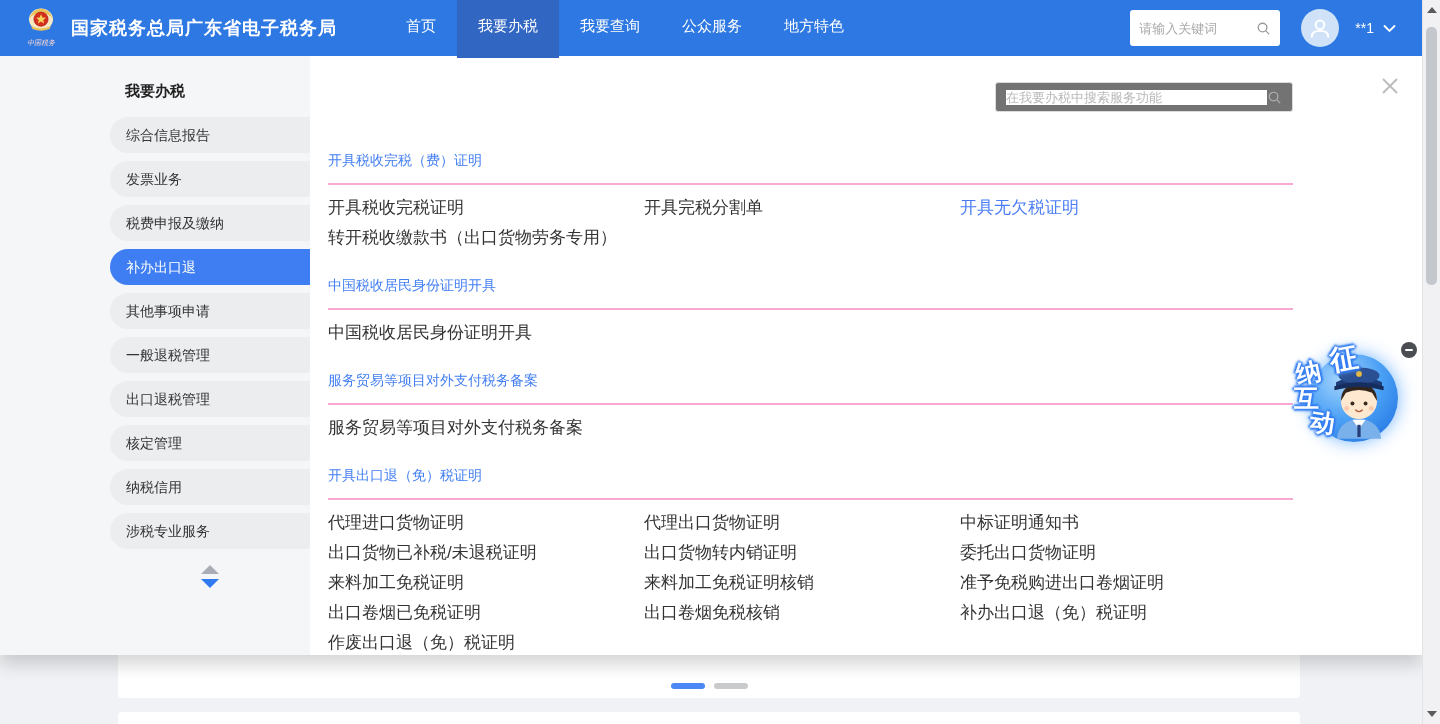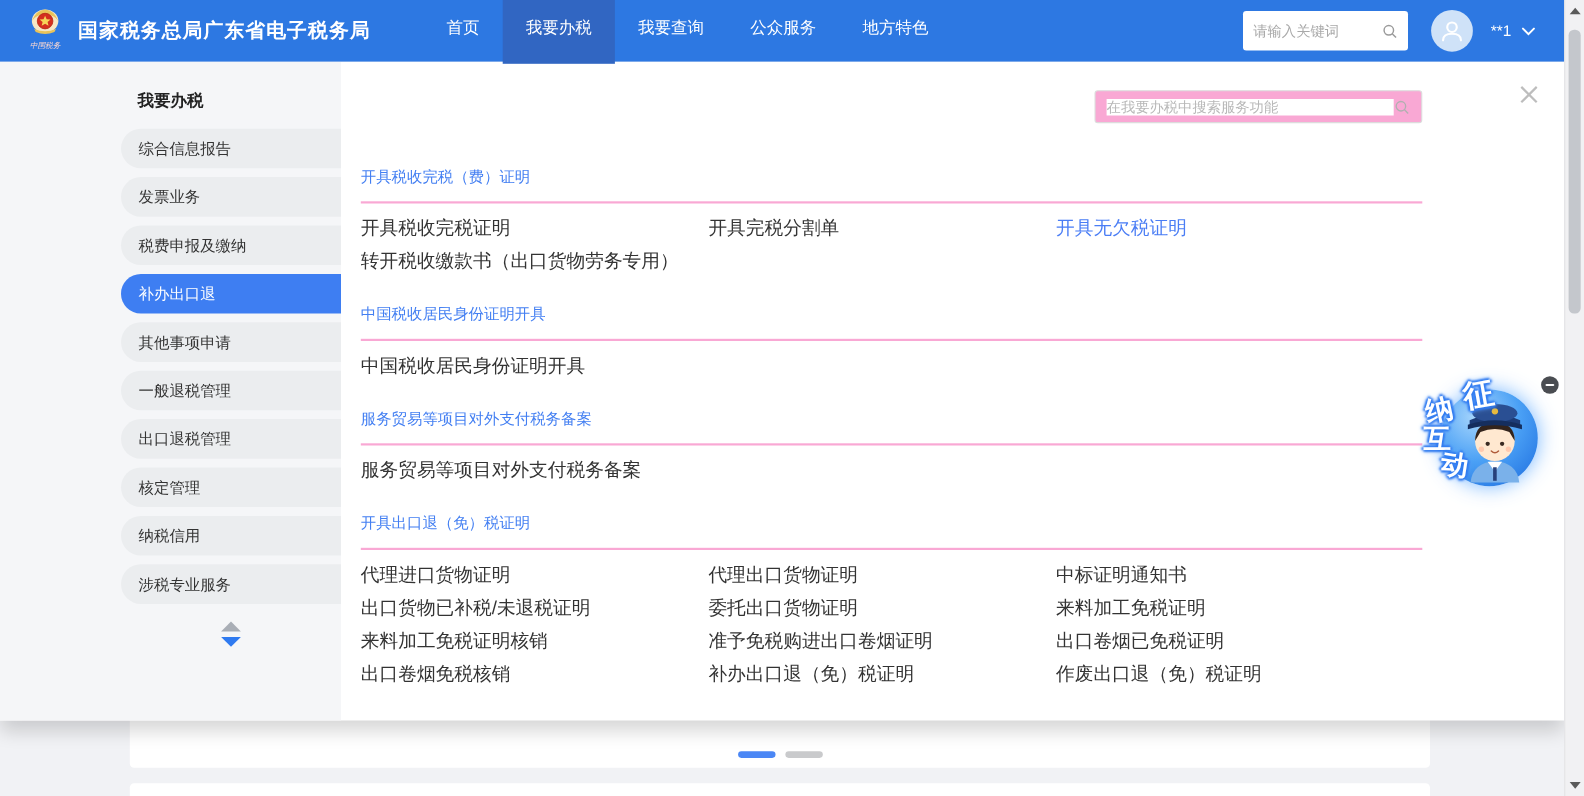--- a/index.html
+++ b/index.html
@@ -33,21 +33,21 @@
   .overlay { position:absolute; left:0; top:56px; width:1422px; height:599px; background:#fff; display:flex; box-shadow:0 10px 16px rgba(0,0,0,.16); z-index:5; }
   .sidebar { width:310px; flex-shrink:0; background:#f5f6f8; padding-top:26px; overflow:hidden; }
   .sidebar-title { margin:0 0 16px 125px; font-size:15px; font-weight:bold; color:#222; }
   .side-item { margin:0 0 8px 110px; height:36px; line-height:36px; padding-left:16px; background:#ebedef; border-radius:18px 0 0 18px; font-size:14px; color:#333; cursor:pointer; white-space:nowrap; }
   .side-item.active { background:#3e7ef2; color:#fff; }
   .sidebar-arrows { margin:16px 0 0 110px; width:200px; }
   .tri-up { width:0; height:0; border-left:9px solid transparent; border-right:9px solid transparent; border-bottom:9px solid #a9aeb6; margin:0 auto 5px; cursor:pointer; }
   .tri-down { width:0; height:0; border-left:9px solid transparent; border-right:9px solid transparent; border-top:9px solid #2f7af0; margin:0 auto; cursor:pointer; }
 
   .panel-content { flex:1; position:relative; padding:26px 129px 0 18px; overflow:hidden; }
-  .panel-search { width:298px; height:30px; border:1px solid #dcdcdc; border-radius:3px; display:flex; align-items:center; padding:0 10px; margin-left:auto; background:#f9a8d4; }
+  .panel-search { width:298px; height:30px; border:1px solid #dcdcdc; border-radius:3px; display:flex; align-items:center; padding:0 10px; margin-left:auto; background:#737373; }
   .panel-search input { border:none; outline:none; flex:1; min-width:0; font-size:13px; color:#333; font-family:inherit; }
   .panel-search input::placeholder { color:#b8b8b8; }
   .close-btn { position:absolute; top:18px; right:20px; width:24px; height:24px; cursor:pointer; display:flex; align-items:center; justify-content:center; }
 
   .section { margin-top:24px; }
   .section:first-child { margin-top:40px; }
   .section-title { font-size:14px; color:#437ff2; padding-bottom:13px; border-bottom:2px solid #f9a8d4; cursor:pointer; }
   .grid { display:grid; grid-template-columns:316px 316px 316px; padding-top:8px; }
   .grid-item { height:30px; line-height:30px; font-size:17px; color:#333; cursor:pointer; white-space:nowrap; overflow:hidden; }
   .grid-item.highlight { color:#4a7df5; }
@@ -177,20 +177,21 @@
             <div class="grid-item">服务贸易等项目对外支付税务备案</div>
           </div>
         </section>
         <section class="section">
           <div class="section-title">开具出口退（免）税证明</div>
           <div class="grid">
             <div class="grid-item">代理进口货物证明</div>
             <div class="grid-item">代理出口货物证明</div>
             <div class="grid-item">中标证明通知书</div>
             <div class="grid-item">出口货物已补税/未退税证明</div>
+            <div class="grid-item">出口货物转内销证明</div>
             <div class="grid-item">委托出口货物证明</div>
             <div class="grid-item">来料加工免税证明</div>
             <div class="grid-item">来料加工免税证明核销</div>
             <div class="grid-item">准予免税购进出口卷烟证明</div>
             <div class="grid-item">出口卷烟已免税证明</div>
             <div class="grid-item">出口卷烟免税核销</div>
             <div class="grid-item">补办出口退（免）税证明</div>
             <div class="grid-item">作废出口退（免）税证明</div>
           </div>
         </section>

